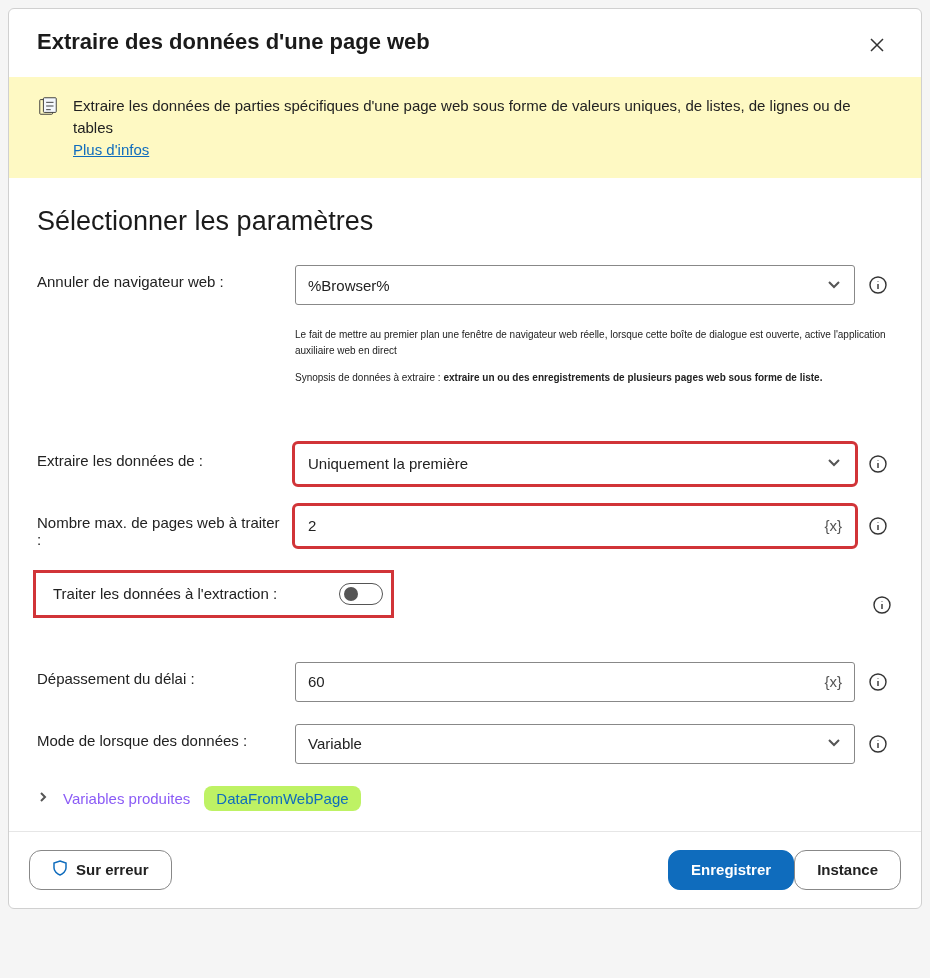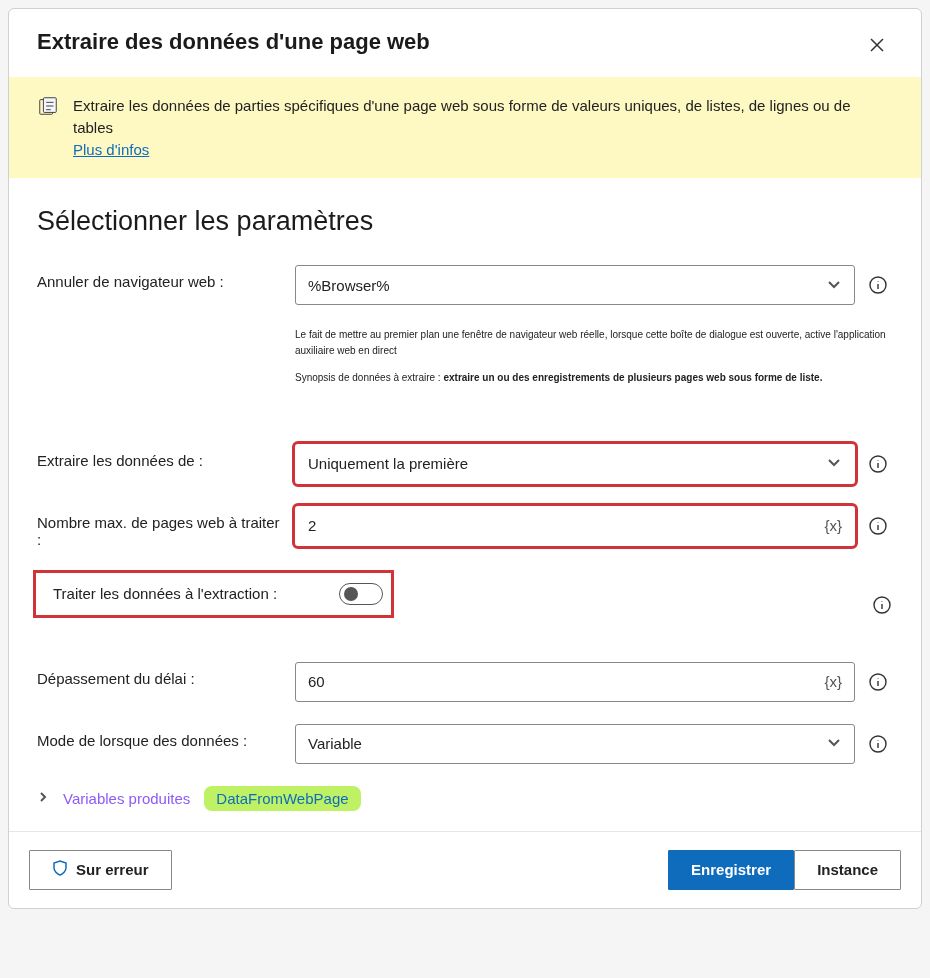--- a/index.html
+++ b/index.html
@@ -167,21 +167,21 @@
   .footer {
     border-top: 1px solid #e6e6e6;
     padding: 18px 20px;
     display:flex;
     justify-content:space-between;
     align-items:center;
   }
   .btn {
     height: 40px;
     padding: 0 22px;
-    border-radius: 1px;
+    border-radius: 12px;
     font-size: 15px;
     font-weight: 600;
     display:flex;
     align-items:center;
     gap:8px;
     cursor:pointer;
   }
   .btn-outline {
     border: 1px solid #888;
     background:#fff;

